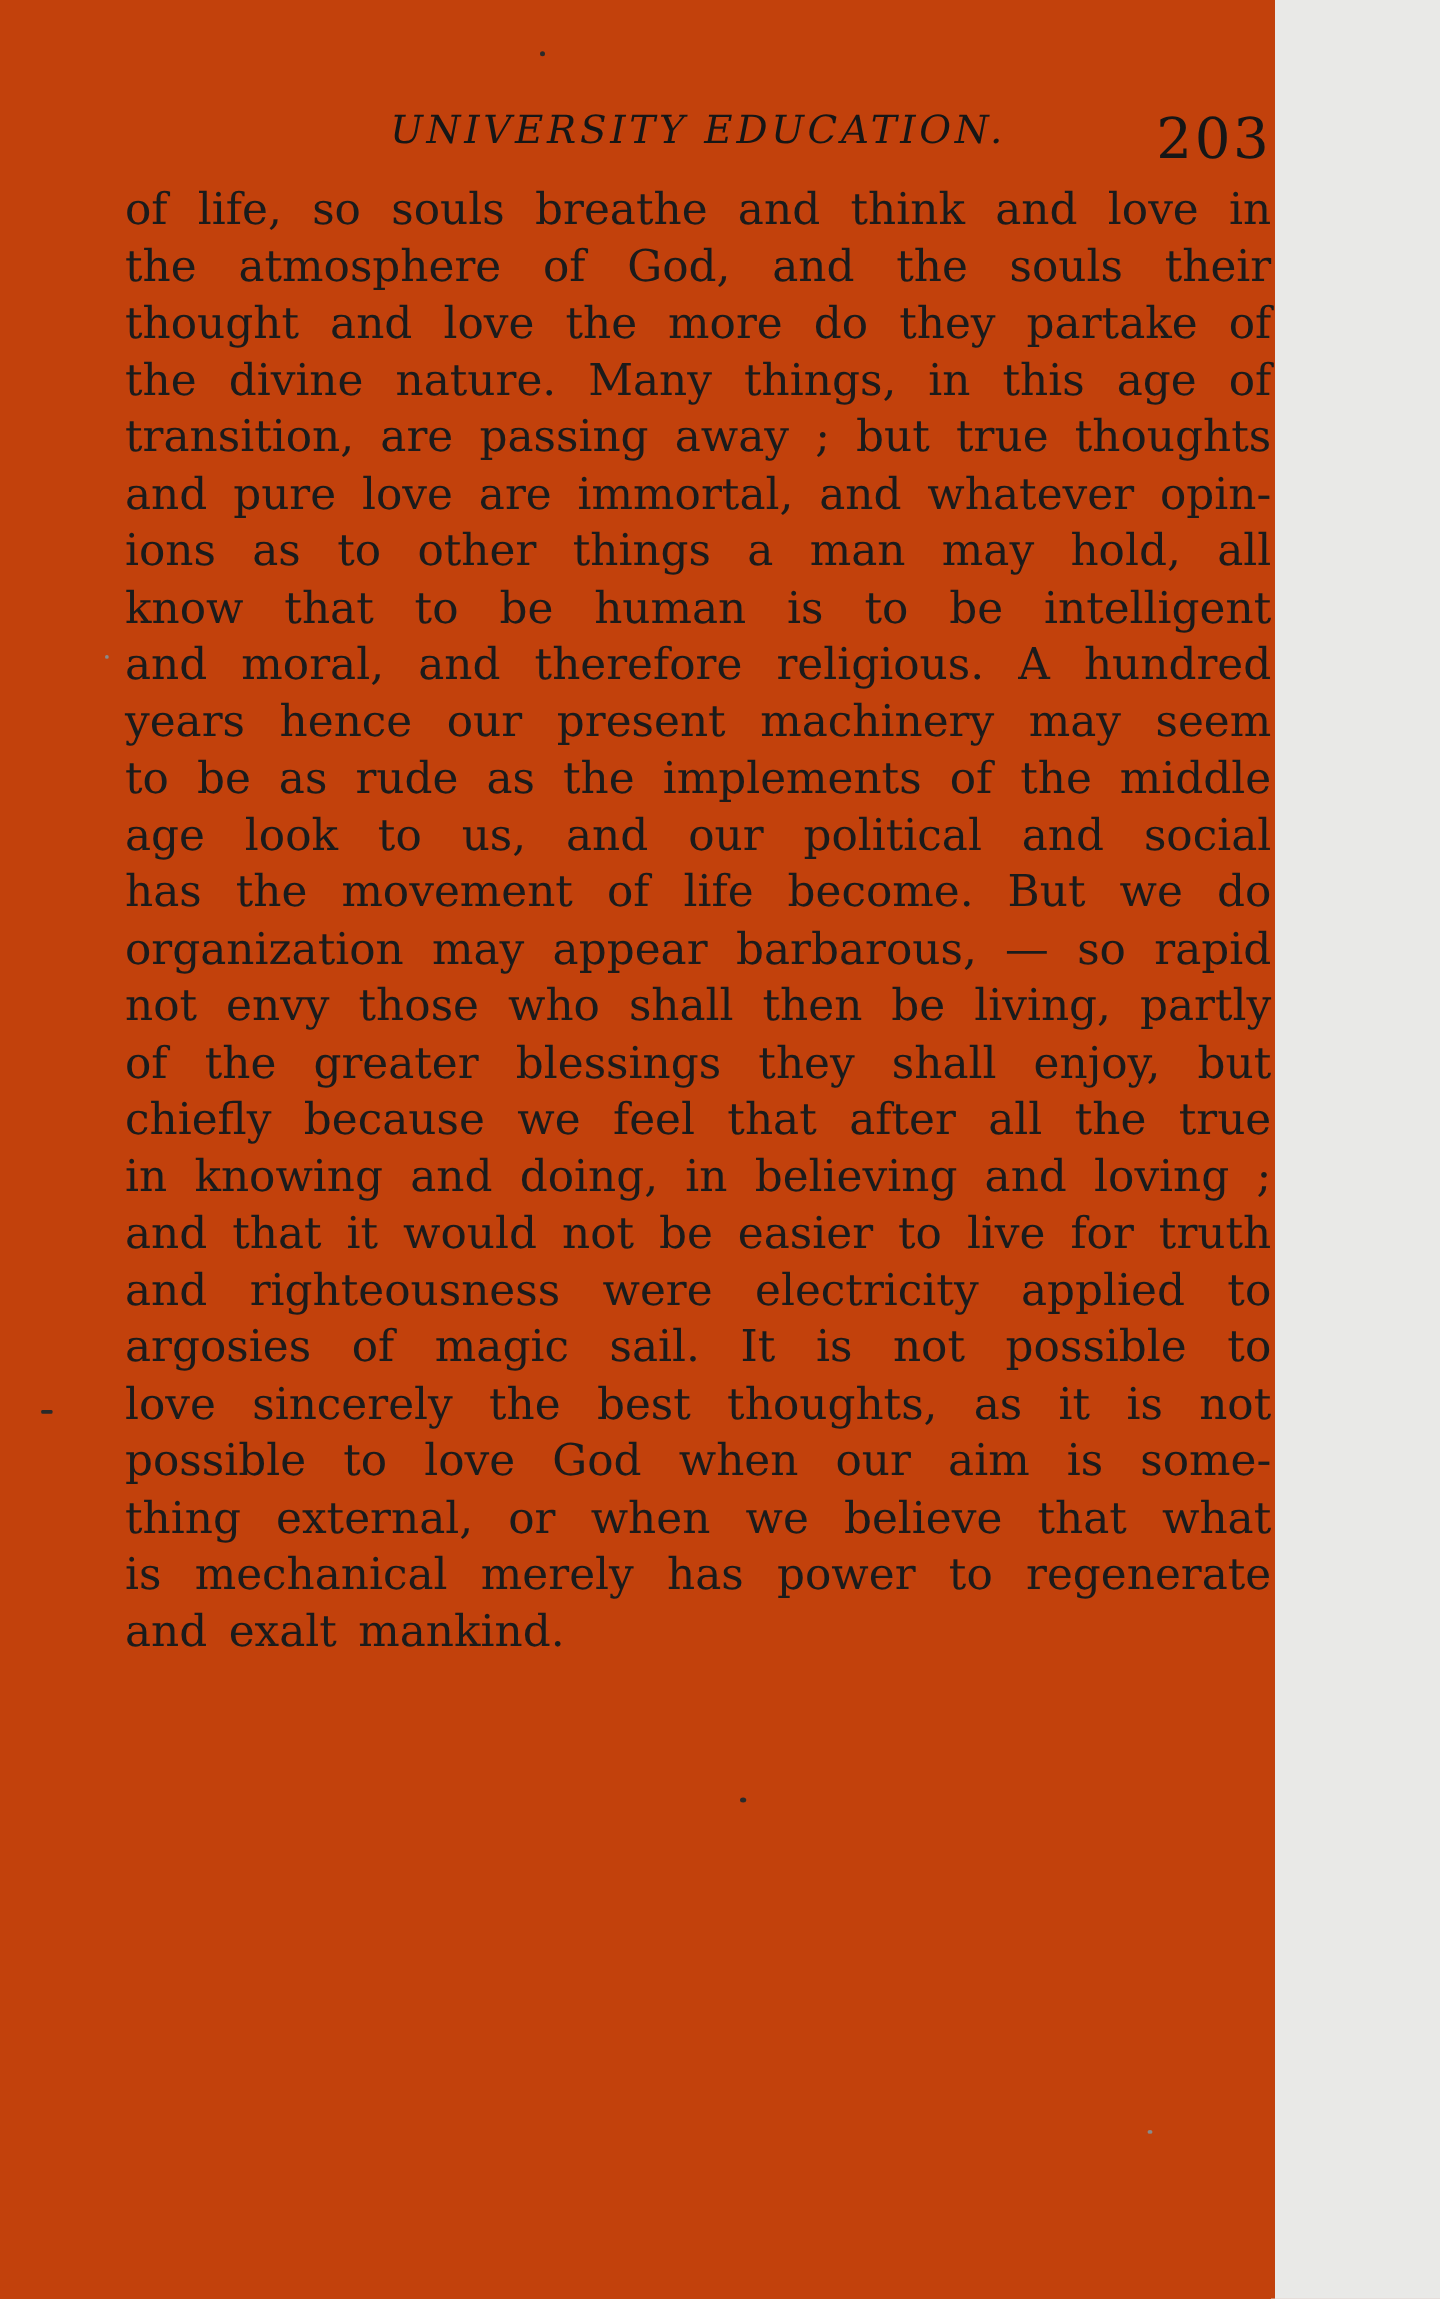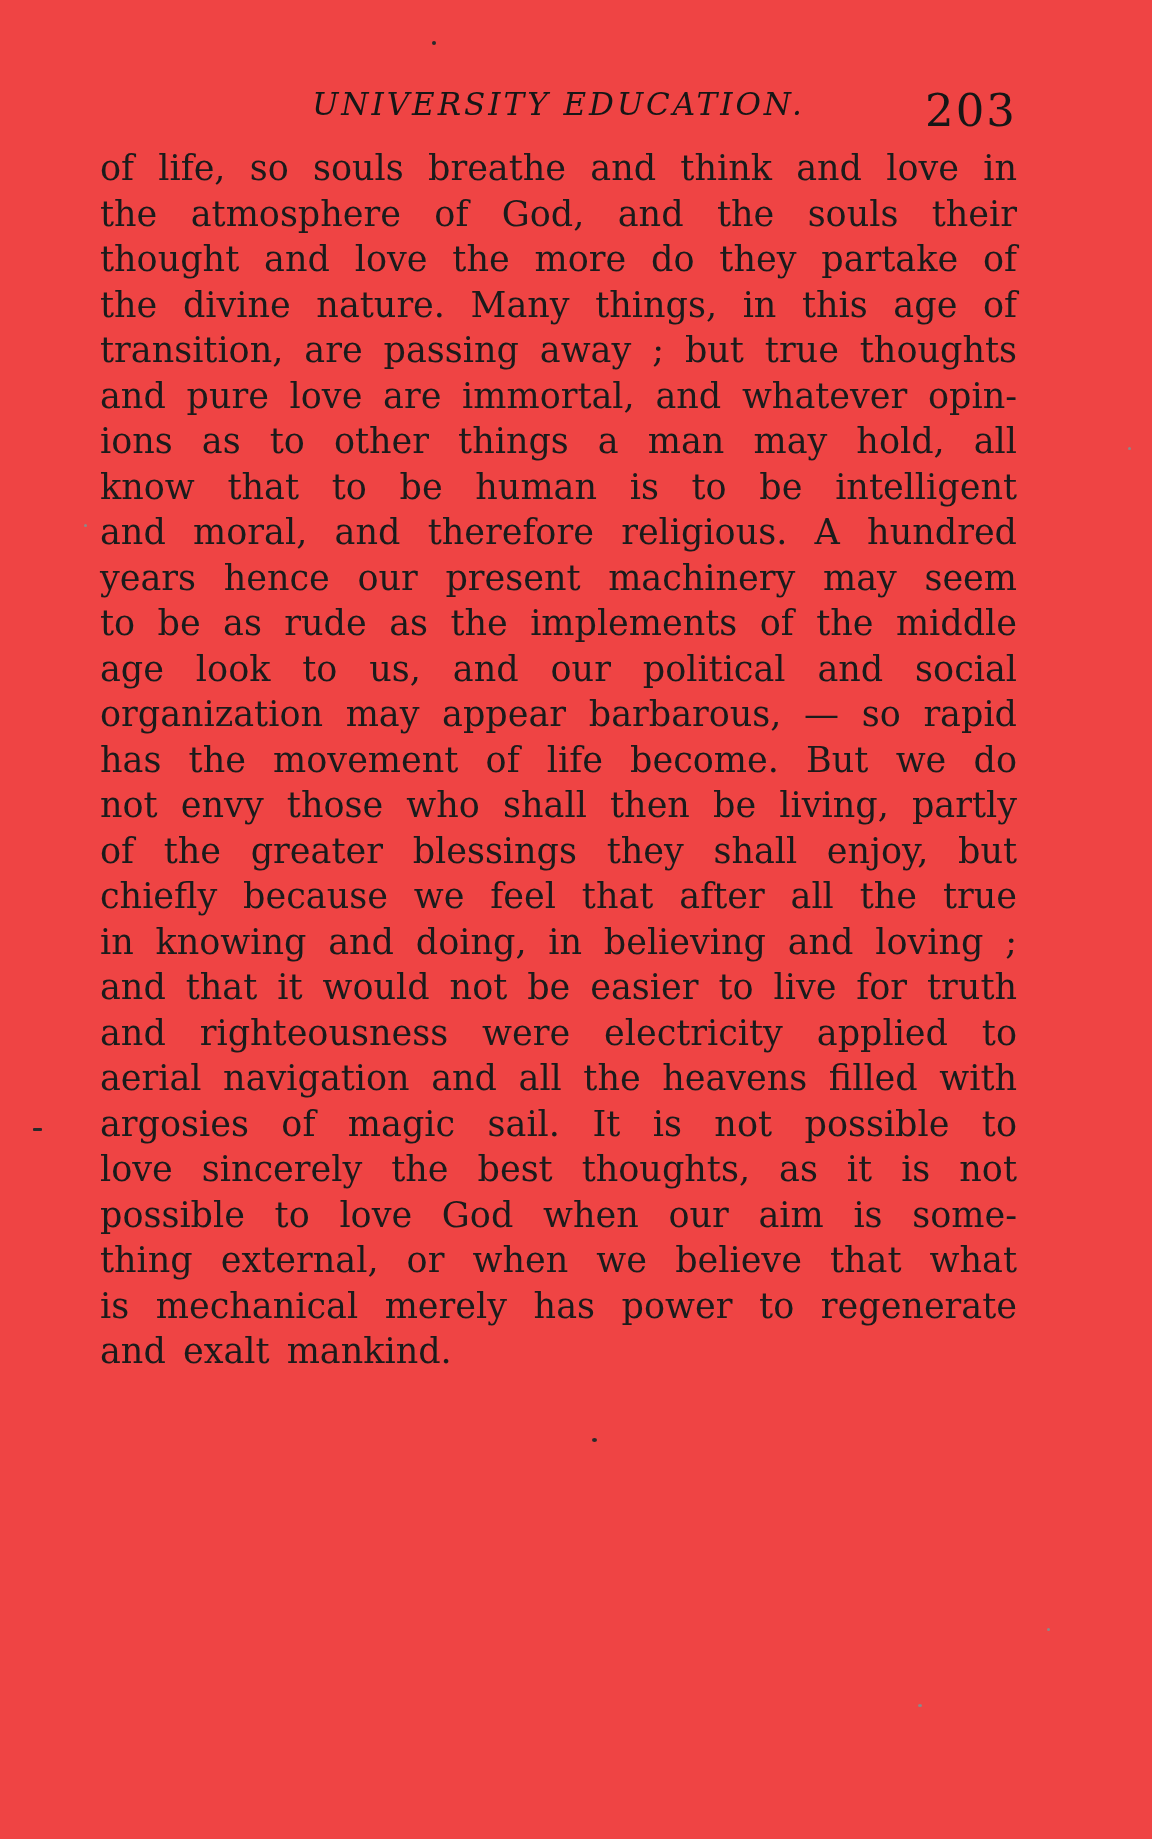--- a/index.html
+++ b/index.html
@@ -2,23 +2,23 @@
 <html><head>
 <meta charset="utf-8">
 <style>
   html, body {
     margin: 0;
     padding: 0;
     background: #e9e9e7;
   }
   .page {
     position: relative;
-    width: 1152px;
+    width: 1020px;
     height: 1839px;
-    background: #ef4444;
+    background: #c2410c;
     overflow: hidden;
     font-family: "DejaVu Serif", "Liberation Serif", serif;
     color: #1b1b1b;
   }
   
   .running-head {
     position: absolute;
     top: 86px;
     left: 100px;
     width: 917px;
@@ -87,29 +87,28 @@
       <div class="line">thought and love the more do they partake of</div>
       <div class="line">the divine nature.  Many things, in this age of</div>
       <div class="line">transition, are passing away ; but true thoughts</div>
       <div class="line">and pure love are immortal, and whatever opin-</div>
       <div class="line">ions as to other things a man may hold, all</div>
       <div class="line">know that to be human is to be intelligent</div>
       <div class="line">and moral, and therefore religious.  A hundred</div>
       <div class="line">years hence our present machinery may seem</div>
       <div class="line">to be as rude as the implements of the middle</div>
       <div class="line">age look to us, and our political and social</div>
+      <div class="line">has the movement of life become.  But we do</div>
       <div class="line">organization may appear barbarous, — so rapid</div>
-      <div class="line">has the movement of life become.  But we do</div>
       <div class="line">not envy those who shall then be living, partly</div>
       <div class="line">of the greater blessings they shall enjoy, but</div>
       <div class="line">chiefly because we feel that after all the true</div>
       <div class="line">in knowing and doing, in believing and loving ;</div>
       <div class="line">and that it would not be easier to live for truth</div>
       <div class="line">and righteousness were electricity applied to</div>
-      <div class="line">aerial navigation and all the heavens filled with</div>
       <div class="line">argosies of magic sail.  It is not possible to</div>
       <div class="line">love sincerely the best thoughts, as it is not</div>
       <div class="line">possible to love God when our aim is some-</div>
       <div class="line">thing external, or when we believe that what</div>
       <div class="line">is mechanical merely has power to regenerate</div>
       <div class="line last">and exalt mankind.</div>
     </main>
 
   <div class="speck" style="left:432px; top:41px; width:4px; height:4px;"></div>
   <div class="speck faint" style="left:84px; top:524px; width:3px; height:3px;"></div>

